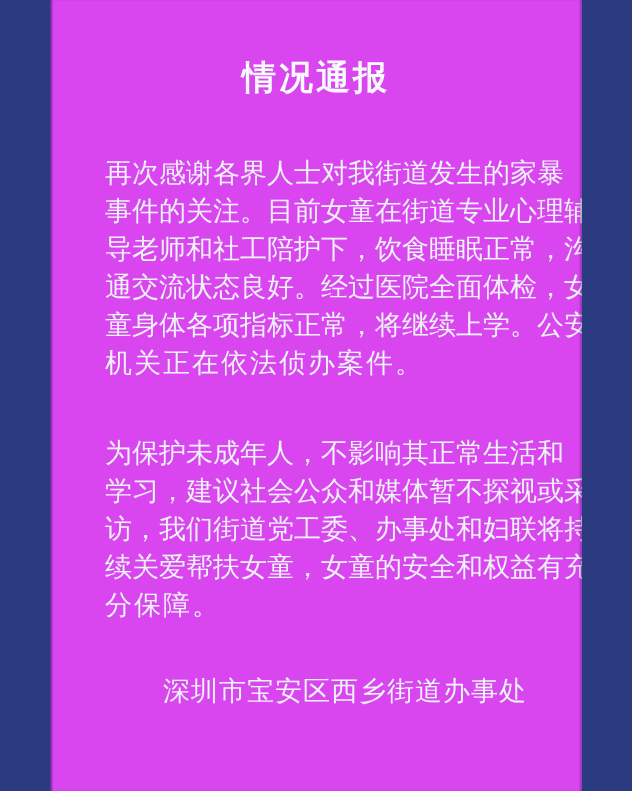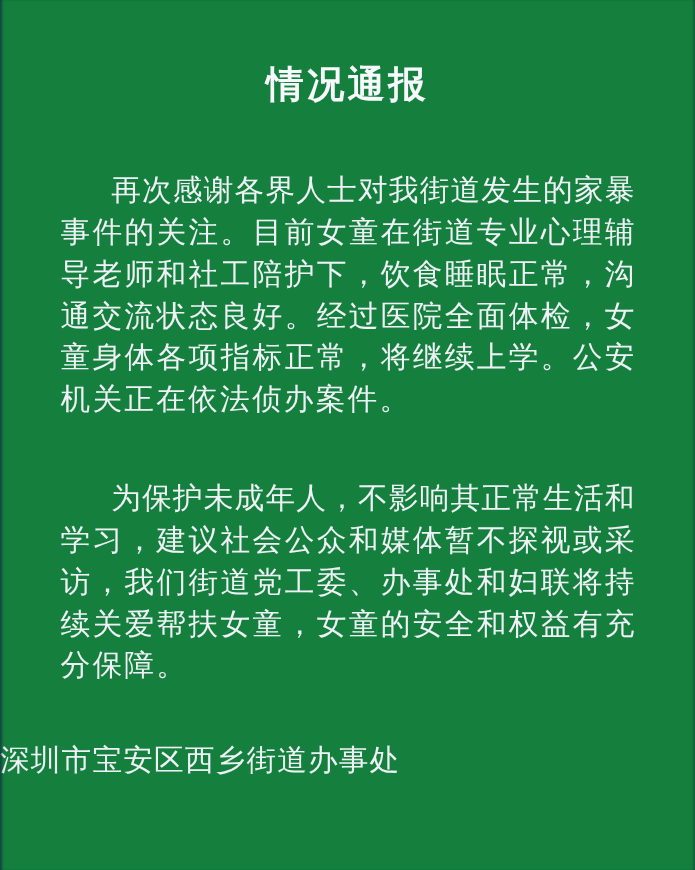--- a/index.html
+++ b/index.html
@@ -1,19 +1,19 @@
 <!DOCTYPE html>
 <html><head>
 <meta charset="utf-8">
 <style>
   html,body{margin:0;padding:0;background:#2c3a80;}
   .sheet{
     position:relative;
-    width:632px;height:791px;
-    background:#15803d;
+    width:532px;height:791px;
+    background:#d946ef;
     font-family:"Liberation Sans",sans-serif;
     color:#eef1f6;
     overflow:hidden;
     margin:0 auto;
   }
   
   .sheet::after{
     content:'';position:absolute;inset:0;pointer-events:none;
     box-shadow:inset 3px 0 2px -1px rgba(12,20,70,.5),
                inset -3px 0 2px -1px rgba(12,20,70,.3);
@@ -33,20 +33,21 @@
     justify-content:space-between;
     align-items:center;
     height:38px;
     font-size:27px;
     white-space:nowrap;
   }
   .line-first::before{content:'';width:45px;}
   .line-last{justify-content:flex-start;gap:2px;}
   .colophon{
     margin:46px 55px 0 0;
+    text-align:right;
     font-weight:500;
   }
   .colophon .sig-line{
     font-size:27px;line-height:42px;letter-spacing:1px;
     white-space:nowrap;
   }
 </style>
 </head>
 <body>
 

